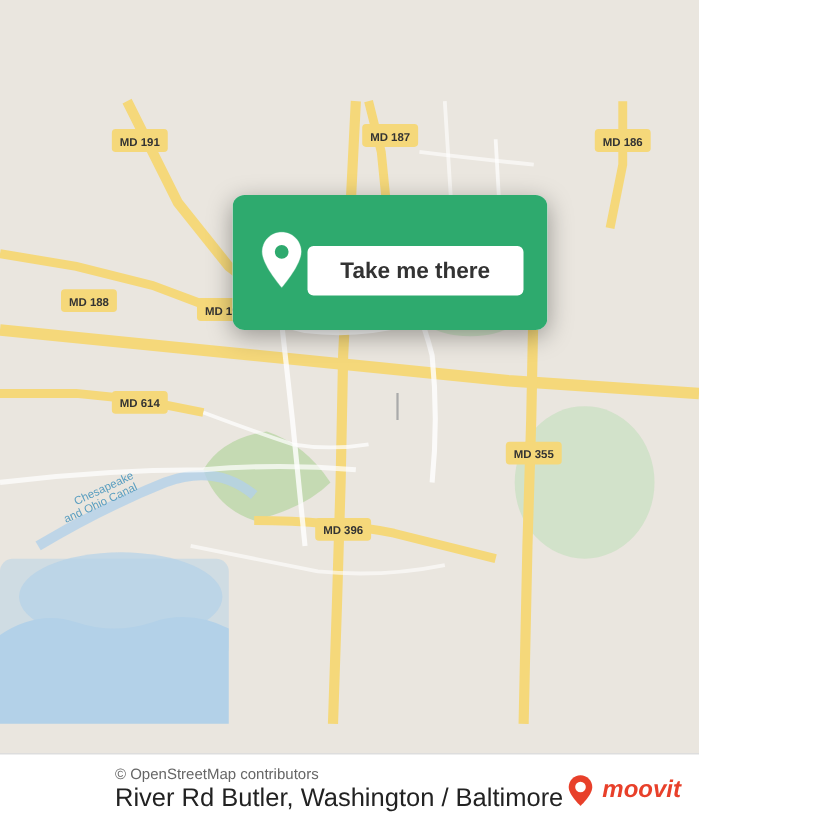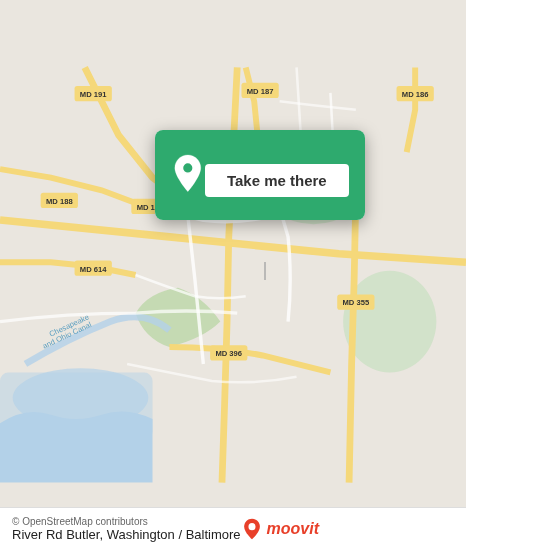--- a/index.html
+++ b/index.html
@@ -79,36 +79,36 @@
     .bottom-bar {
       position: absolute;
       bottom: 0;
       left: 0;
       width: 100%;
       background: #fff;
       border-top: 1px solid #ddd;
       padding: 8px 12px;
       display: flex;
       align-items: center;
-      justify-content: flex-start;
+      justify-content: flex-end;
       z-index: 20;
     }
 
     .bottom-left {
       display: flex;
       flex-direction: column;
     }
 
     .attribution {
       font-size: 10px;
       color: #666;
     }
 
     .location-name {
-      font-size: 13px;
+      font-size: 17px;
       color: #222;
       font-weight: 500;
     }
 
     .moovit-logo {
       display: flex;
       align-items: center;
       gap: 4px;
     }
 

